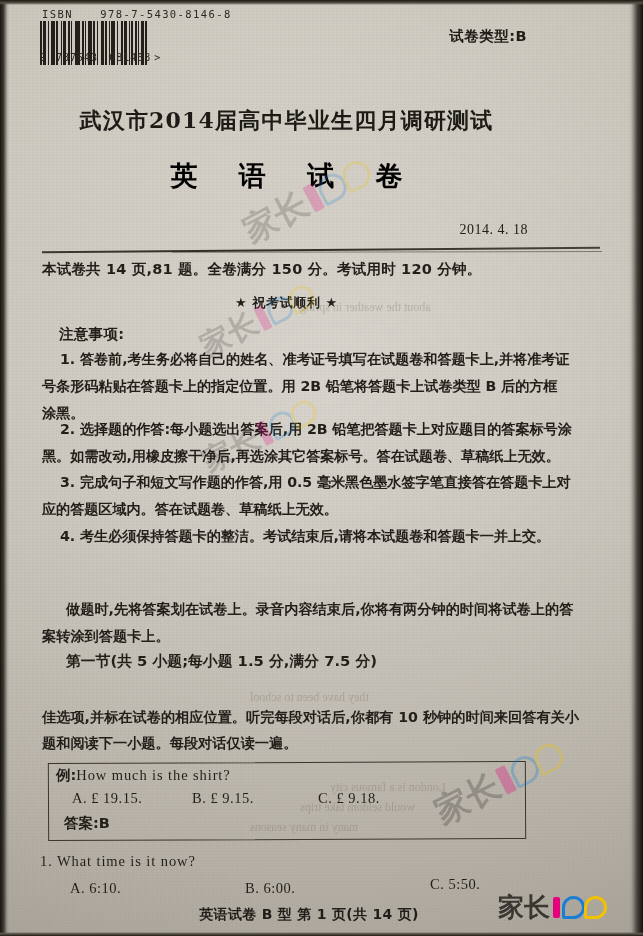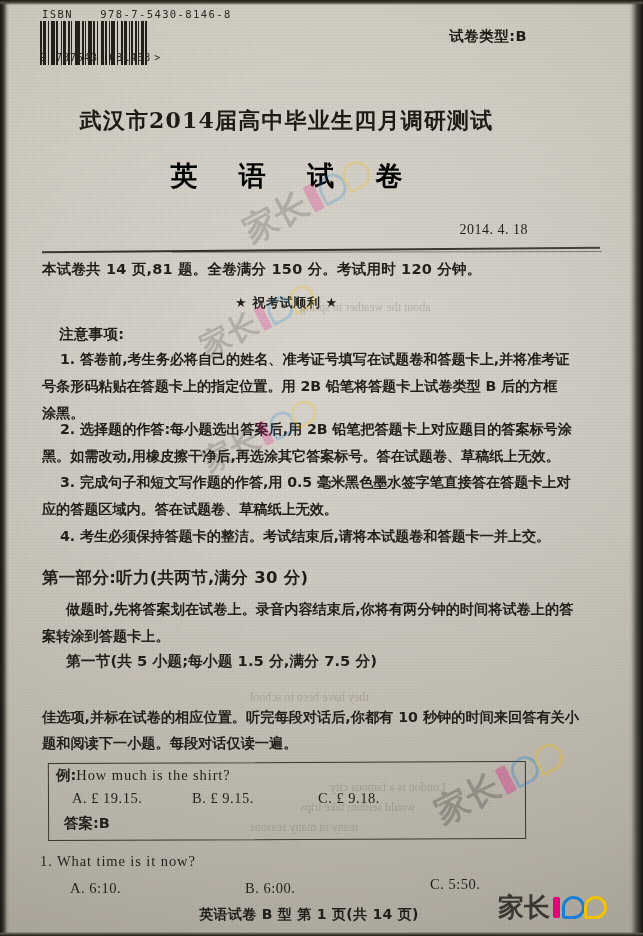--- a/index.html
+++ b/index.html
@@ -417,21 +417,20 @@
     <div class="line cn notice-title">注意事项:</div>
     <div class="line cn nl n1a">1. 答卷前,考生务必将自己的姓名、准考证号填写在试题卷和答题卡上,并将准考证</div>
     <div class="line cn nl n1b">号条形码粘贴在答题卡上的指定位置。用 2B 铅笔将答题卡上试卷类型 B 后的方框</div>
     <div class="line cn nl n1c">涂黑。</div>
     <div class="line cn nl n2a">2. 选择题的作答:每小题选出答案后,用 2B 铅笔把答题卡上对应题目的答案标号涂</div>
     <div class="line cn nl n2b">黑。如需改动,用橡皮擦干净后,再选涂其它答案标号。答在试题卷、草稿纸上无效。</div>
     <div class="line cn nl n3a">3. 完成句子和短文写作题的作答,用 0.5 毫米黑色墨水签字笔直接答在答题卡上对</div>
     <div class="line cn nl n3b">应的答题区域内。答在试题卷、草稿纸上无效。</div>
     <div class="line cn nl n4a">4. 考生必须保持答题卡的整洁。考试结束后,请将本试题卷和答题卡一并上交。</div>
 
-    <div class="line cn section-head">第一部分:听力(共两节,满分 30 分)</div>
     <div class="line cn s1a">做题时,先将答案划在试卷上。录音内容结束后,你将有两分钟的时间将试卷上的答</div>
     <div class="line cn s1b">案转涂到答题卡上。</div>
     <div class="line cn sub-head">第一节(共 5 小题;每小题 1.5 分,满分 7.5 分)</div>
     <div class="line cn s2b">佳选项,并标在试卷的相应位置。听完每段对话后,你都有 10 秒钟的时间来回答有关小</div>
     <div class="line cn s2c">题和阅读下一小题。每段对话仅读一遍。</div>
 
     <div id="example-box"></div>
     <div class="ex-line ex-q">
       <span class="cnw">例</span><span class="cnw">:</span><span>How much is the shirt?</span>
     </div>

